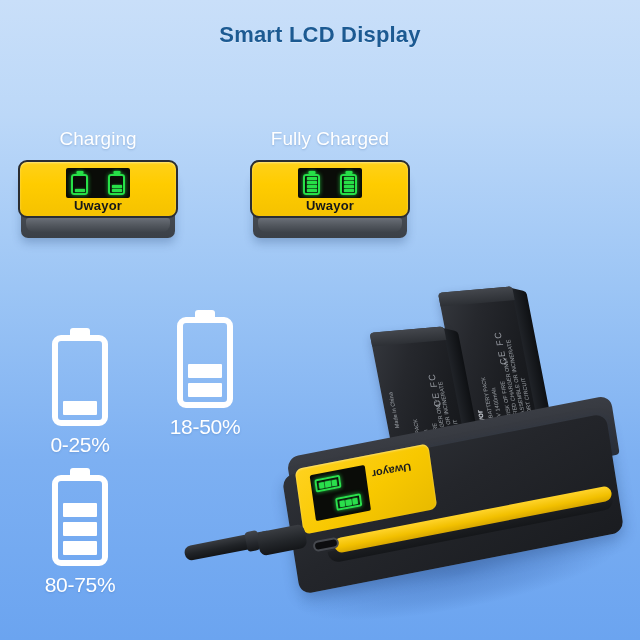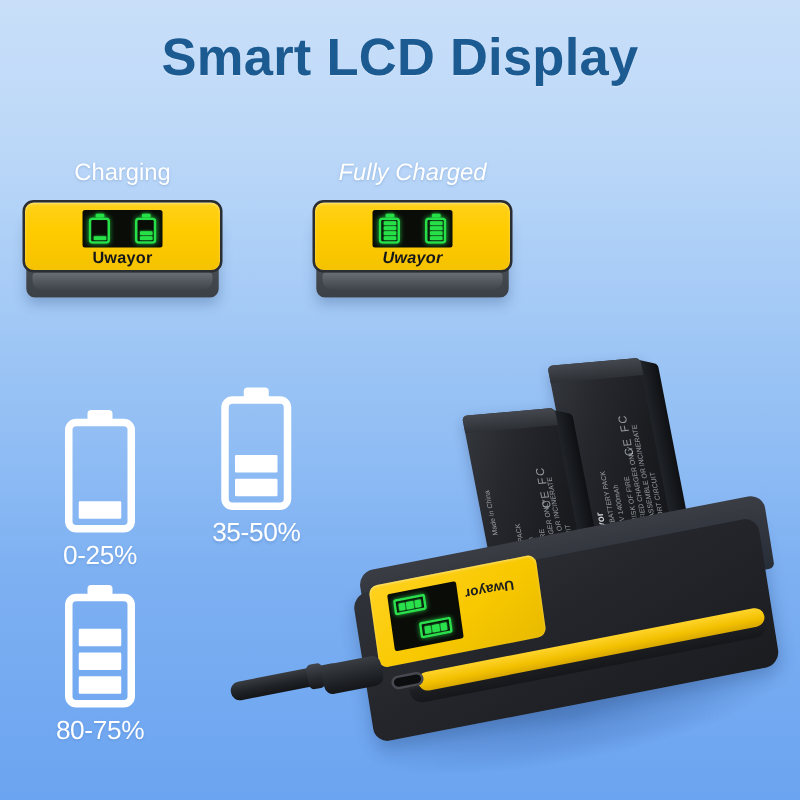--- a/index.html
+++ b/index.html
@@ -21,21 +21,21 @@
     overflow: hidden;
   }
 
   
   #title {
     position: absolute;
     top: 22px;
     left: 0;
     width: 640px;
     text-align: center;
-    font-size: 42px;
+    font-size: 22px;
     font-weight: bold;
     color: #1c5a92;
     letter-spacing: 0.2px;
     text-shadow: 0 1px 1px rgba(255,255,255,0.35);
   }
 
   
   .lcd-module { position: absolute; }
   .lcd-caption {
     position: absolute;
@@ -465,21 +465,21 @@
               <div class="gseg"></div>
               <div class="gseg"></div>
             </div>
           </div>
         </div>
         <div class="lcd-brand">Uwayor</div>
       </div>
     </div>
   </div>
 
-  <div class="lcd-module" style="left:250px; top:128px; width:160px; height:120px;font-style:italic;">
+  <div class="lcd-module" style="left:250px; top:128px; width:160px; height:120px;">
     <div class="lcd-caption">Fully Charged</div>
     <div class="lcd-body">
       <div class="lcd-stand"></div>
       <div class="lcd-stand-lip"></div>
       <div class="lcd-panel">
         <div class="lcd-screen">
           <div class="gbat">
             <div class="gtip"></div>
             <div class="gshell">
               <div class="gseg"></div>
@@ -514,21 +514,21 @@
   </div>
 
   <div class="legend-item" style="left:155px; top:310px; width:100px;">
     <div class="wbat">
       <div class="wtip"></div>
       <div class="wshell">
         <div class="wseg"></div>
         <div class="wseg"></div>
       </div>
     </div>
-    <div class="legend-label">35-50%</div>
+    <div class="legend-label">18-50%</div>
   </div>
 
   <div class="legend-item" style="left:30px; top:468px; width:100px;">
     <div class="wbat">
       <div class="wtip"></div>
       <div class="wshell">
         <div class="wseg"></div>
         <div class="wseg"></div>
         <div class="wseg"></div>
       </div>

